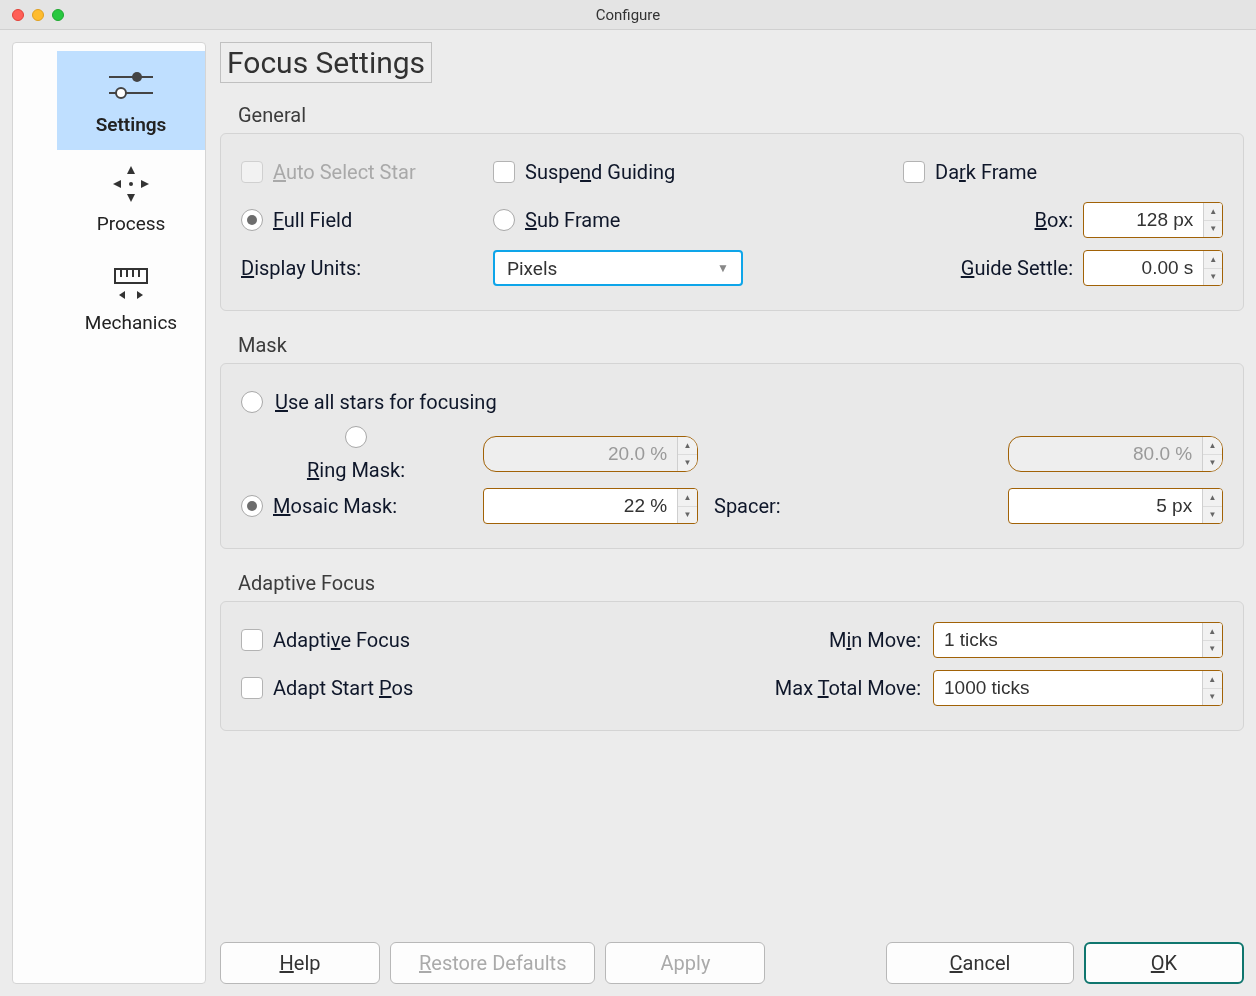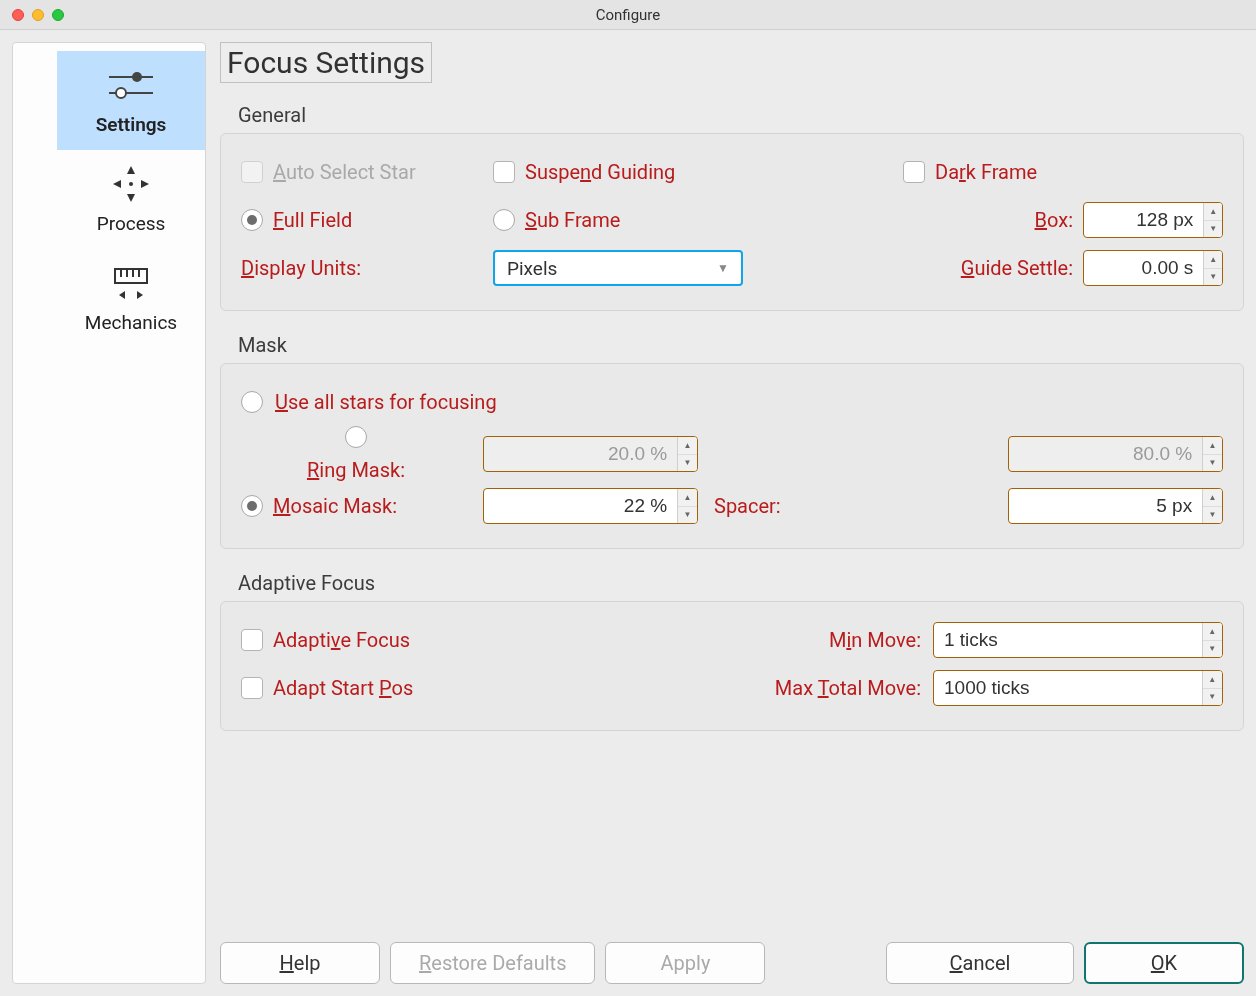--- a/index.html
+++ b/index.html
@@ -106,21 +106,21 @@
     }
     .row {
       display: flex;
       align-items: center;
       min-height: 48px;
       gap: 12px;
     }
     .col1 { width: 240px; display: flex; align-items: center; gap: 10px; }
     .col2 { flex: 1; display: flex; align-items: center; gap: 10px; }
     .col3 { display: flex; align-items: center; gap: 10px; justify-content: flex-end; }
-    .rlabel { font-size: 20px; color: #b91c1c; }
+    .rlabel { font-size: 20px; color: #0f172a; }
     .rlabel.disabled { color: #a9a9a9; }
     .lbl-right { text-align: right; }
     .underline-char { text-decoration: underline; }
 
     
     .cb {
       width: 22px; height: 22px;
       border: 1.5px solid #b3b3b3;
       border-radius: 4px;
       background: #fff;
@@ -159,21 +159,21 @@
     .spin input {
       border: none;
       outline: none;
       font-size: 19px;
       padding: 0 10px;
       text-align: right;
       background: transparent;
       width: 100%;
       color: #333;
     }
-    .spin.disabled { background: #eeeeee; }
+    .spin.disabled { background: #eeeeee; border-radius: 13px; }
     .spin.disabled input { color: #9a9a9a; }
     .spin-btns {
       width: 22px;
       display: flex;
       flex-direction: column;
       border-left: 1px solid #cfcfcf;
     }
     .spin-btn {
       flex: 1;
       display: flex;

